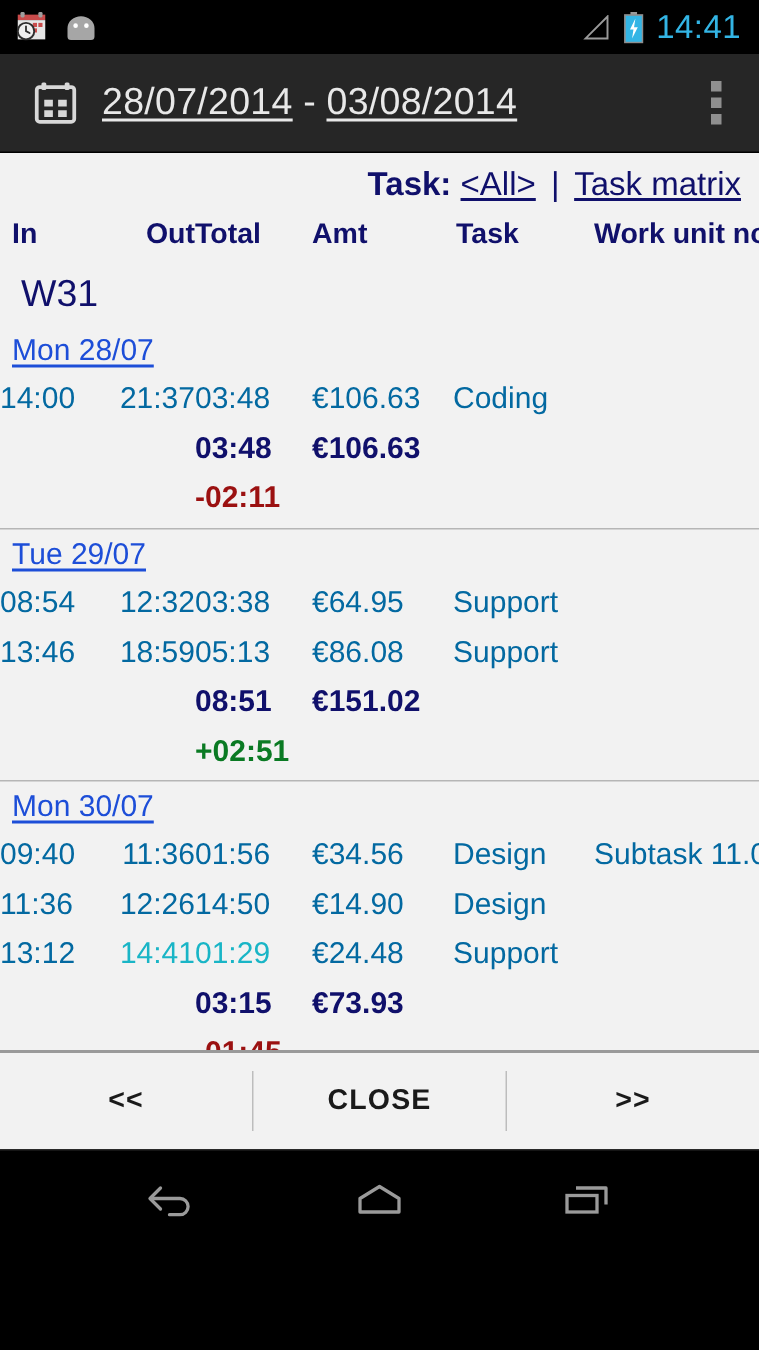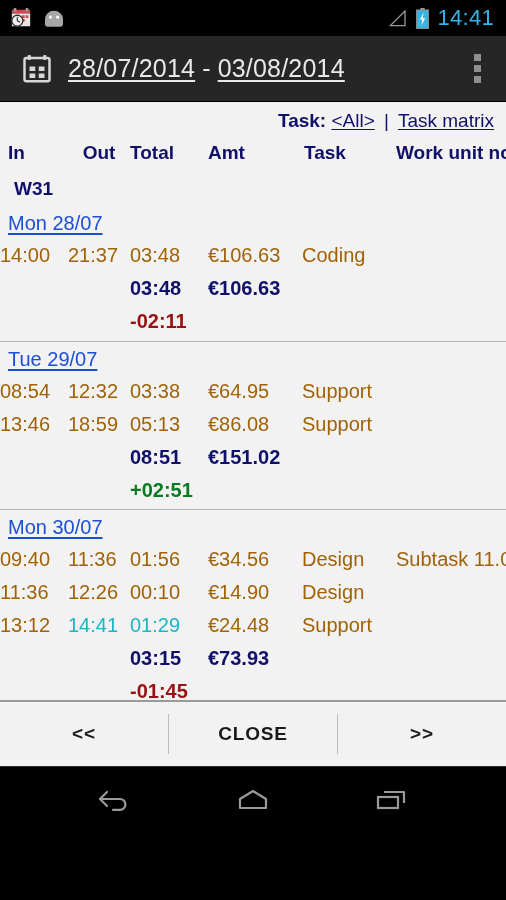--- a/index.html
+++ b/index.html
@@ -75,21 +75,21 @@
   .content {
     flex: 1 1 auto;
     background: #f2f2f2;
     overflow: hidden;
     position: relative;
   }
   .taskfilter {
     text-align: right;
     padding: 8px 12px 2px 0;
     color: #10106b;
-    font-size: 19px;
+    font-size: 22px;
     white-space: nowrap;
   }
   .taskfilter b { font-weight: bold; }
   .taskfilter a {
     color: #10106b;
     text-decoration: underline;
     text-underline-offset: 2px;
     cursor: pointer;
   }
   .taskfilter .sep { padding: 0 4px; }
@@ -107,51 +107,51 @@
 
   .hdr td {
     color: #10106b;
     font-weight: bold;
     font-size: 19px;
     padding-top: 8px !important;
     padding-bottom: 8px !important;
     white-space: nowrap;
   }
   .hdr .c-in   { text-align: left; }
-  .hdr .c-out  { text-align: center; margin-left: 32px; }
+  .hdr .c-out  { text-align: right; margin-left: 32px; }
   .hdr .c-tot  { text-align: left; }
   .hdr .c-amt  { text-align: left; margin-left: 34px; }
   .hdr .c-task { text-align: left; padding-left: 10px !important; }
   .hdr .c-note { text-align: left; padding-left: 14px !important; }
 
   .weekrow td {
     color: #10106b;
-    font-weight: bold;
-    font-size: 19px;
+    font-weight: normal;
+    font-size: 25px;
     padding: 6px 0 6px 14px !important;
   }
   .dayrow td {
     padding: 6px 0 4px 8px !important;
   }
   .daylink {
     color: #1d4ed8;
     font-size: 20px;
     text-decoration: underline;
     text-underline-offset: 3px;
     cursor: pointer;
   }
 
   .entry td {
-    color: #a16207;
+    color: #0369a1;
     font-size: 20px;
     padding: 5px 0 5px 0 !important;
     white-space: nowrap;
   }
   .entry .c-in { text-align: left; }
-  .entry .c-out { text-align: left; }
+  .entry .c-out { text-align: right; }
   .entry .c-tot { text-align: left; }
   .entry .c-amt { text-align: left; }
   .entry .c-task { text-align: left; padding-left: 8px !important; }
   .entry .c-note { text-align: left; padding-left: 14px !important; }
   .running { color: #19b5c6 !important; }
 
   .subtot td {
     color: #10106b;
     font-weight: bold;
     font-size: 20px;
@@ -394,21 +394,21 @@
             <td class="c-in">09:40</td>
             <td class="c-out">11:36</td>
             <td class="c-tot">01:56</td>
             <td class="c-amt">€34.56</td>
             <td class="c-task">Design</td>
             <td class="c-note">Subtask 11.036</td>
           </tr>
           <tr class="entry">
             <td class="c-in">11:36</td>
             <td class="c-out">12:26</td>
-            <td class="c-tot">00:10</td>
+            <td class="c-tot">14:50</td>
             <td class="c-amt">€14.90</td>
             <td class="c-task">Design</td>
             <td class="c-note"></td>
           </tr>
           <tr class="entry">
             <td class="c-in">13:12</td>
             <td class="c-out running">14:41</td>
             <td class="c-tot running">01:29</td>
             <td class="c-amt">€24.48</td>
             <td class="c-task">Support</td>

